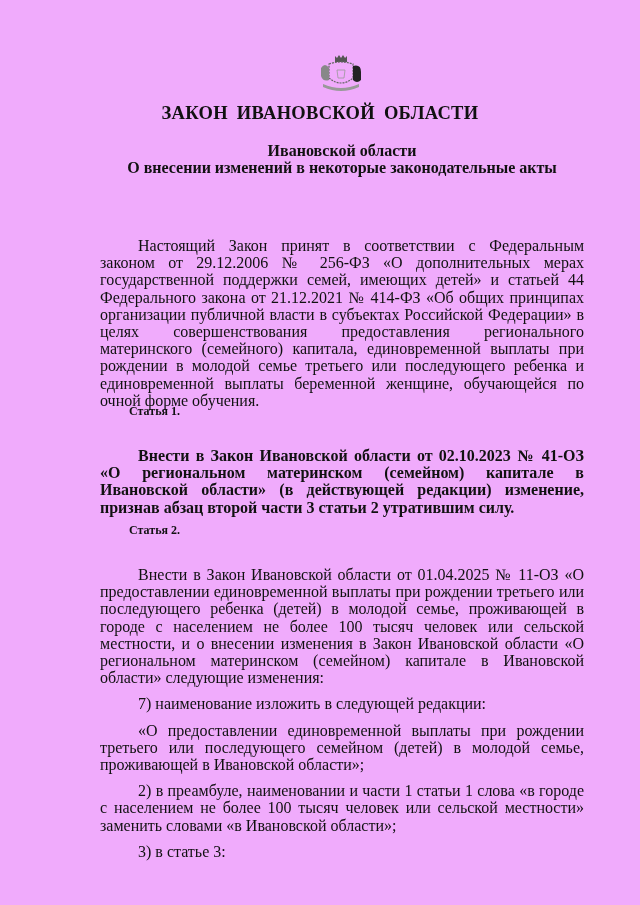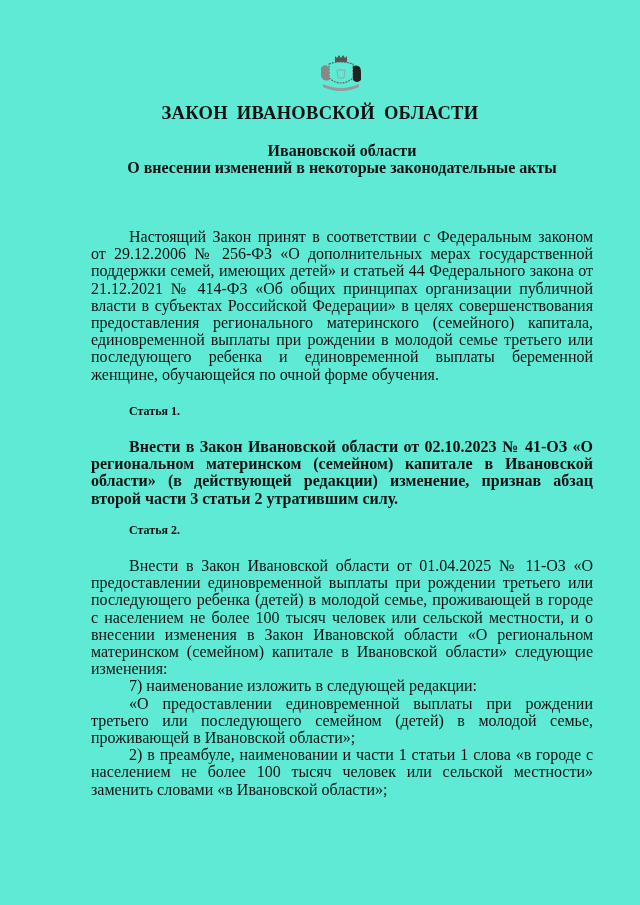--- a/index.html
+++ b/index.html
@@ -13,21 +13,21 @@
       position: relative;
       overflow: hidden;
       font-family: "Liberation Serif", "DejaVu Serif", serif;
       color: #111111;
     }
     .page {
       position: absolute;
       left: 0; top: 0;
       width: 640px;
       height: 905px;
-      background: #5eead4;
+      background: #f0abfc;
     }
     .emblem {
       position: absolute;
       left: 317px;
       top: 54px;
       width: 48px;
       height: 40px;
     }
     .title {
       position: absolute;
@@ -61,21 +61,21 @@
     }
     .body-block {
       position: absolute;
       left: 91px;
       width: 502px;
       font-size: 16px;
       line-height: 17.2px;
       text-align: justify;
     }
     .body-block p {
-      margin: 0;
+      margin: 9px;
       text-indent: 38px;
     }
     .article-heading {
       position: absolute;
       left: 129px;
       font-weight: bold;
       font-size: 12px;
       line-height: 17px;
     }
   </style>
@@ -119,15 +119,16 @@
     <p>Внести в Закон Ивановской области от 02.10.2023 № 41-ОЗ «О региональном материнском (семейном) капитале в Ивановской области» (в действующей редакции) изменение, признав абзац второй части 3 статьи 2 утратившим силу.</p>
   </div>
 
   <div class="article-heading" style="top:522px;">Статья 2.</div>
 
   <div class="body-block" style="top:557px;">
     <p>Внести в Закон Ивановской области от 01.04.2025 № 11-ОЗ «О предоставлении единовременной выплаты при рождении третьего или последующего ребенка (детей) в молодой семье, проживающей в городе с населением не более 100 тысяч человек или сельской местности, и о внесении изменения в Закон Ивановской области «О региональном материнском (семейном) капитале в Ивановской области» следующие изменения:</p>
     <p>7) наименование изложить в следующей редакции:</p>
     <p>«О предоставлении единовременной выплаты при рождении третьего или последующего семейном (детей) в молодой семье, проживающей в Ивановской области»;</p>
     <p>2) в преамбуле, наименовании и части 1 статьи 1 слова «в городе с населением не более 100 тысяч человек или сельской местности» заменить словами «в Ивановской области»;</p>
+    <p>3) в статье 3:</p>
   </div>
 
 </div>
 
 </body></html>

